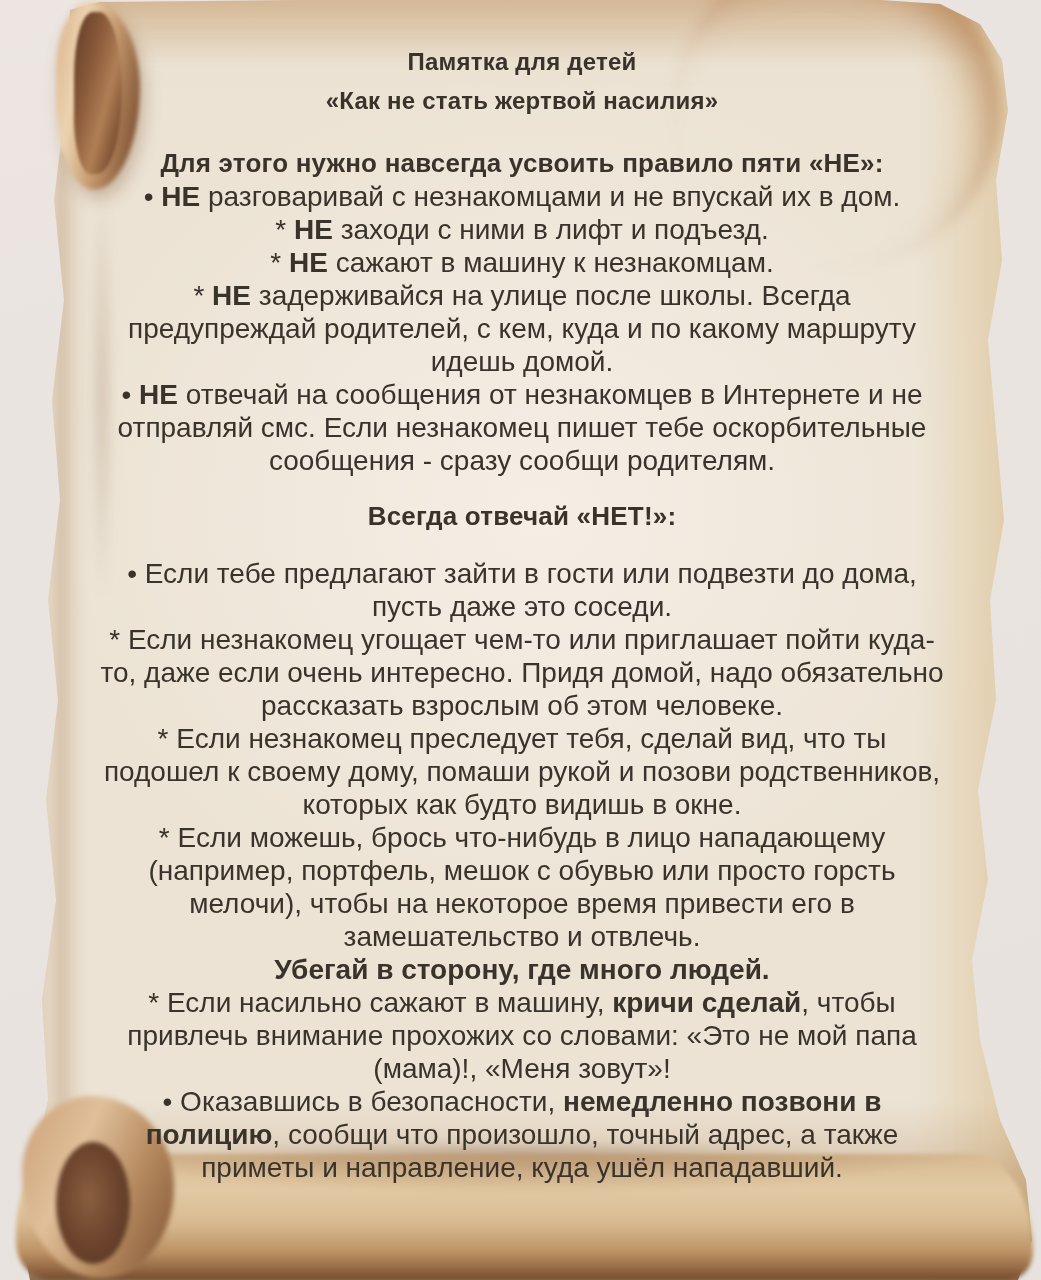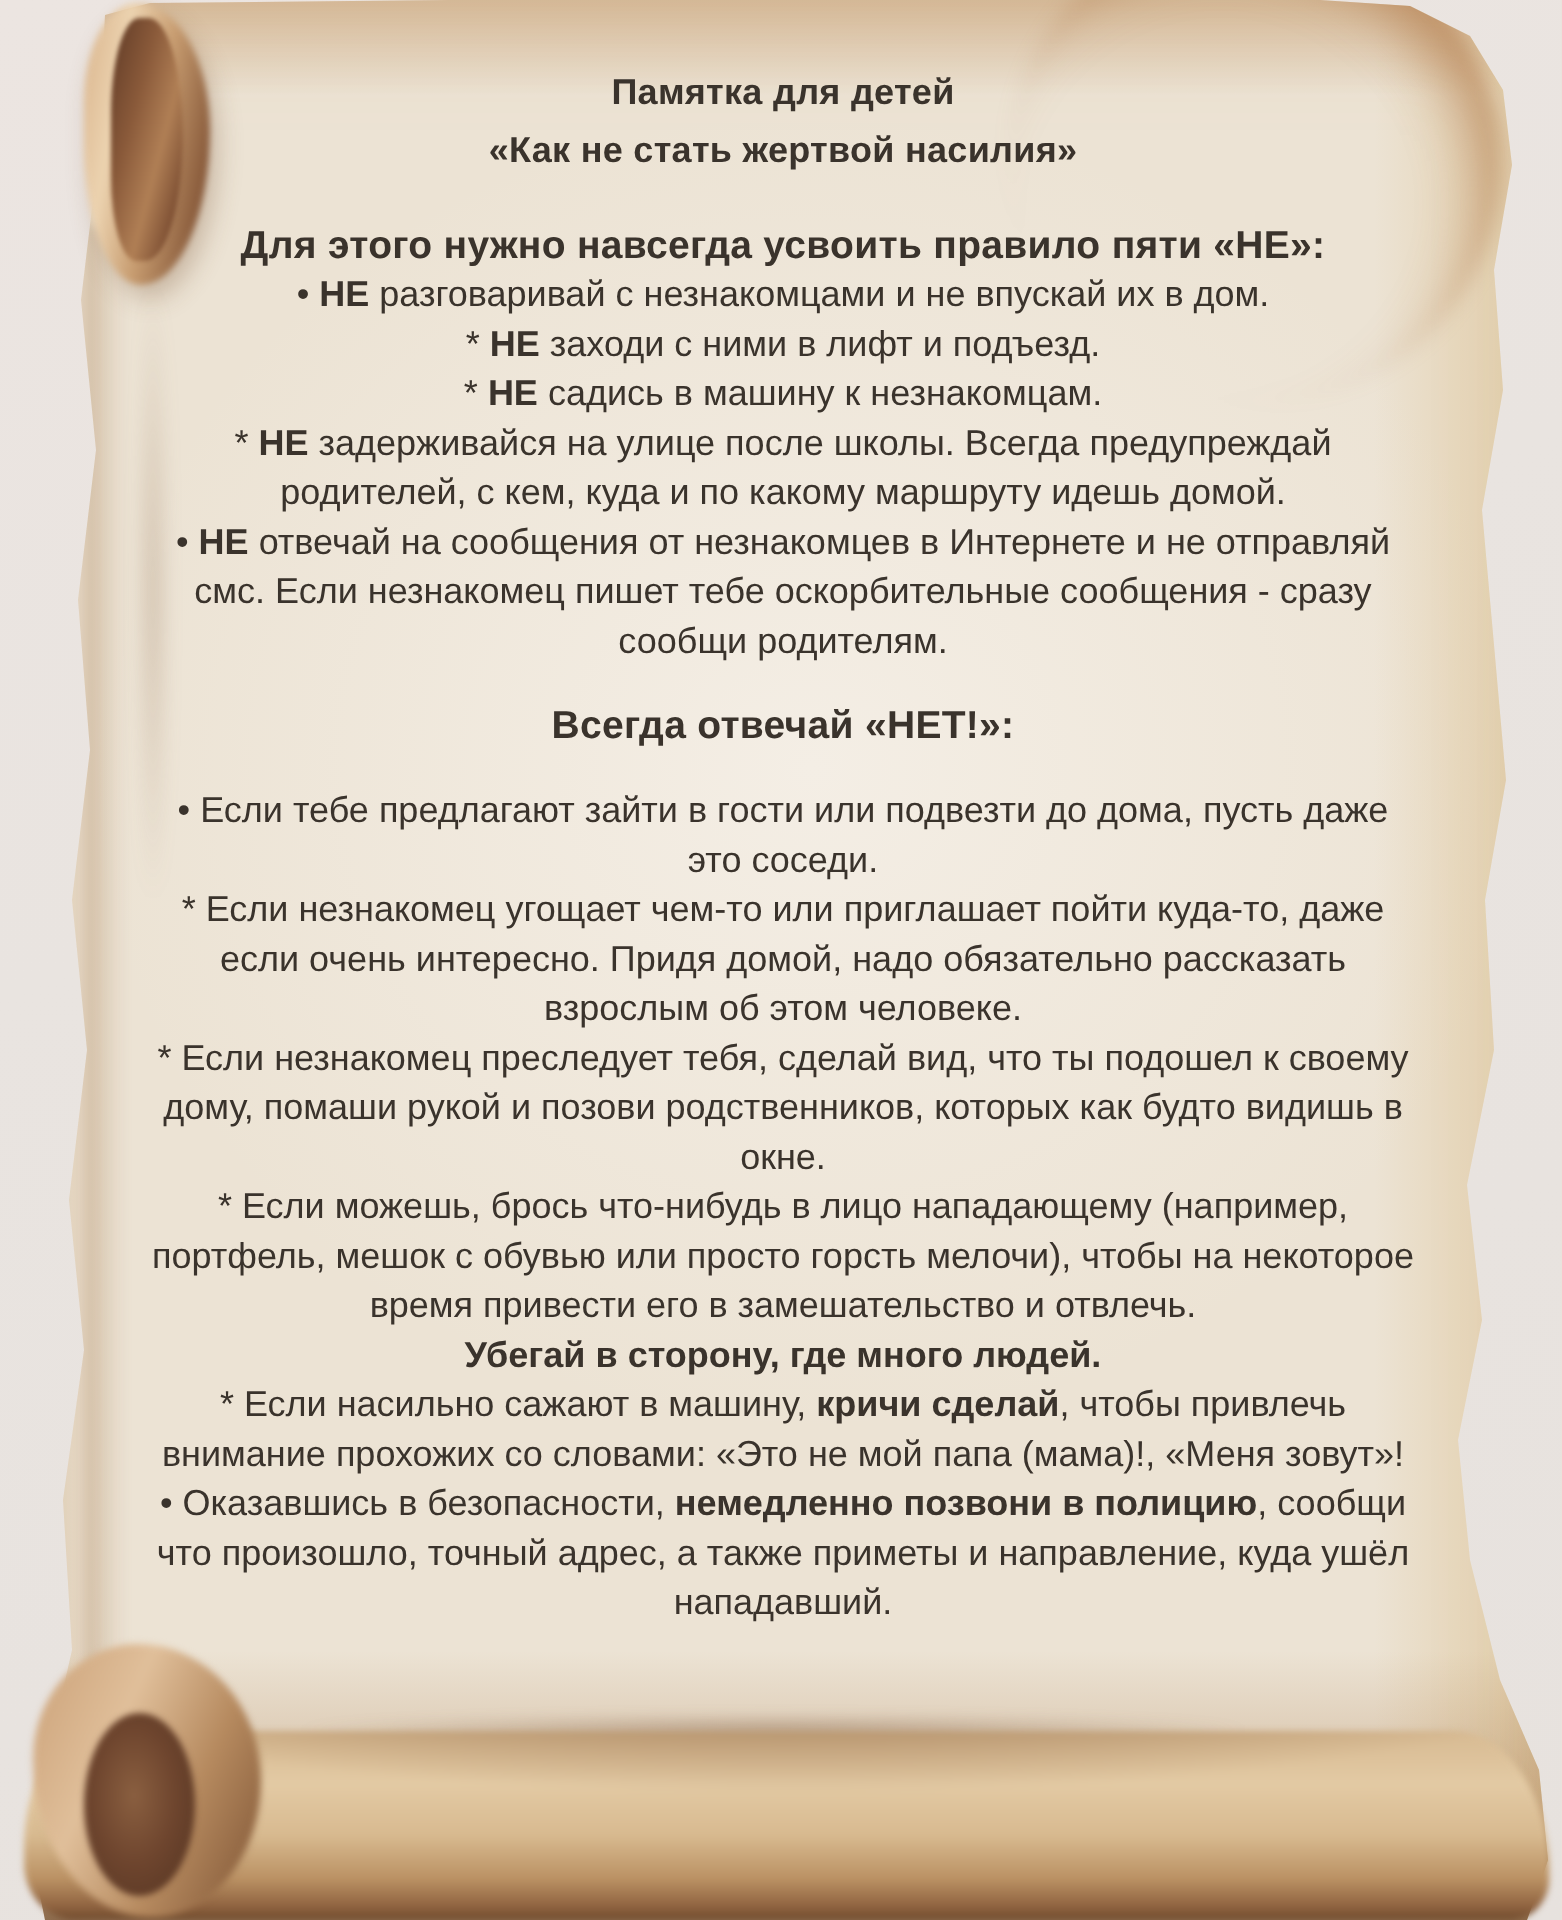--- a/index.html
+++ b/index.html
@@ -111,21 +111,21 @@
   section.memo-section + section.memo-section { margin-top: 22px; }
   h2.section-heading {
     margin: 0;
     font-size: 26px; font-weight: 700; line-height: 34px;
     letter-spacing: 0.2px;
   }
   .section-items { margin: 0; }
   .section-items.gapped { margin-top: 24px; }
   p.memo-item {
     margin: 0;
-    font-size: 24px; font-weight: 400; line-height: 33px;
+    font-size: 28px; font-weight: 400; line-height: 33px;
   }
   p.memo-item b { font-weight: 700; }
 </style>
 </head>
 <body>
 
 <div class="scene">
 
   <div class="parchment">
     <div class="corner-shade-tr"></div>
@@ -144,21 +144,21 @@
     <h1 class="memo-title">
       <span>Памятка для детей</span><br>
       <span>«Как не стать жертвой насилия»</span>
     </h1>
     <div id="sections">
         <section class="memo-section">
           <h2 class="section-heading">Для этого нужно навсегда усвоить правило пяти «НЕ»:</h2>
           <div class="section-items">
             <p class="memo-item"><span>• </span><b>НЕ</b><span> разговаривай с незнакомцами и не впускай их в дом.</span></p>
             <p class="memo-item"><span>* </span><b>НЕ</b><span> заходи с ними в лифт и подъезд.</span></p>
-            <p class="memo-item"><span>* </span><b>НЕ</b><span> садись в машину к незнакомцам.</span></p>
+            <p class="memo-item"><span>* </span><b>НЕ</b><span> сажают в машину к незнакомцам.</span></p>
             <p class="memo-item"><span>* </span><b>НЕ</b><span> задерживайся на улице после школы. Всегда предупреждай родителей, с кем, куда и по какому маршруту идешь домой.</span></p>
             <p class="memo-item"><span>• </span><b>НЕ</b><span> отвечай на сообщения от незнакомцев в Интернете и не отправляй смс. Если незнакомец пишет тебе оскорбительные сообщения - сразу сообщи родителям.</span></p>
           </div>
         </section>
         <section class="memo-section">
           <h2 class="section-heading">Всегда отвечай «НЕТ!»:</h2>
           <div class="section-items gapped">
             <p class="memo-item"><span>• Если тебе предлагают зайти в гости или подвезти до дома, пусть даже это соседи.</span></p>
             <p class="memo-item"><span>* Если незнакомец угощает чем-то или приглашает пойти куда-то, даже если очень интересно. Придя домой, надо обязательно рассказать взрослым об этом человеке.</span></p>
             <p class="memo-item"><span>* Если незнакомец преследует тебя, сделай вид, что ты подошел к своему дому, помаши рукой и позови родственников, которых как будто видишь в окне.</span></p>

